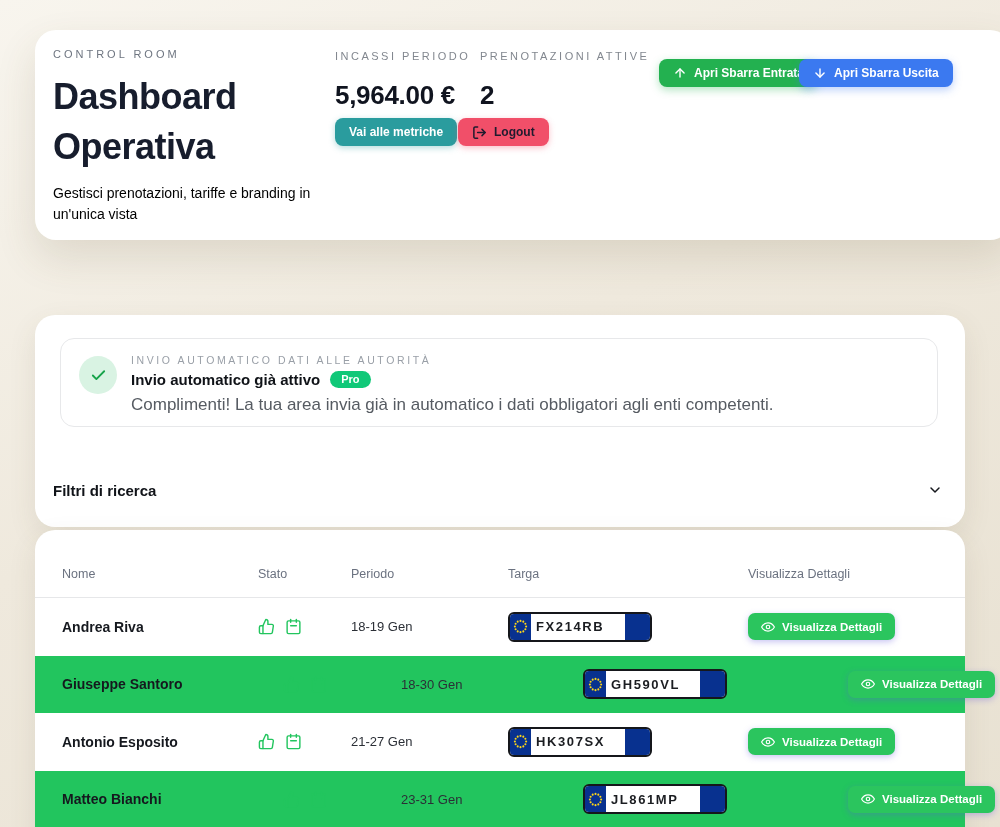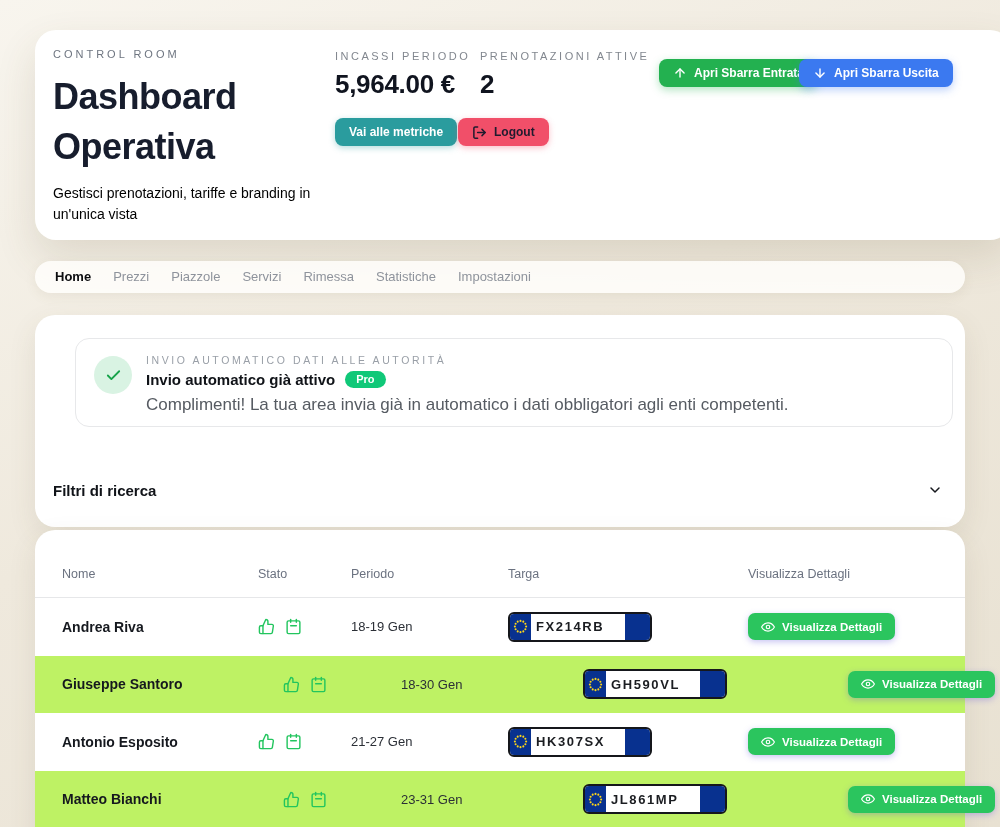--- a/index.html
+++ b/index.html
@@ -25,21 +25,21 @@
     font-size:36px; line-height:50px; font-weight:600; color:#171d2d;
     letter-spacing:-.5px;
   }
   .subtitle {
     position:absolute; left:18px; top:153px; width:260px;
     font-size:14px; line-height:21px; color:#000000;
   }
   .stat { position:absolute; top:20px; }
   .stat-1 { left:300px; } .stat-2 { left:445px; }
   .stat-label { font-size:11px; letter-spacing:2.5px; color:#82878f; font-weight:500; white-space:nowrap; }
-  .stat-value { margin-top:7px; font-size:26px; font-weight:700; color:#10141f; letter-spacing:-.3px; }
+  .stat-value { margin-top:18px; font-size:26px; font-weight:700; color:#10141f; letter-spacing:-.3px; }
 
   .btn {
     display:inline-flex; align-items:center; justify-content:center; gap:7px;
     border:none; cursor:pointer; font-family:inherit; font-weight:700;
     border-radius:8px; height:28px; padding:0 14px; font-size:12px; color:#fff;
     white-space:nowrap;
   }
   .btn svg { flex:0 0 auto; }
   .btn-metrics { position:absolute; left:300px; top:88px; background:#2a9c9e; box-shadow:0 2px 6px rgba(42,156,158,.35); }
   .btn-logout  { position:absolute; left:423px; top:88px; background:#f14f69; color:#1f1b2e; box-shadow:0 2px 6px rgba(241,79,105,.35); }
@@ -58,21 +58,21 @@
     line-height:32px; cursor:pointer; white-space:nowrap;
   }
   .nav-tab.active { color:#0c0d10; font-weight:700; }
 
   
   .content-card {
     left:35px; top:315px; width:930px; height:212px; border-radius:20px;
     box-shadow:0 10px 28px rgba(90,75,45,.10);
   }
   .alert-box {
-    position:absolute; left:40px; top:23px; width:878px; height:89px;
+    position:absolute; left:25px; top:23px; width:878px; height:89px;
     border:1px solid #e7e8ea; border-radius:14px;
   }
   .check-circle {
     position:absolute; left:18px; top:17px; width:38px; height:38px;
     border-radius:50%; background:#d9f3e3; color:#16a34a;
     display:flex; align-items:center; justify-content:center;
   }
   .alert-text { position:absolute; left:70px; top:15px; }
   .alert-eyebrow { font-size:10.5px; letter-spacing:2.6px; color:#999fa7; font-weight:500; }
   .alert-title-row { display:flex; align-items:center; gap:10px; margin-top:5px; }
@@ -94,21 +94,21 @@
     left:35px; top:530px; width:930px; height:330px; border-radius:20px;
     box-shadow:0 10px 28px rgba(90,75,45,.10); padding-top:20px;
   }
   .trow {
     display:grid; grid-template-columns:196px 93px 157px 240px 1fr;
     align-items:center; padding-left:27px;
   }
   .thead { height:48px; border-bottom:1px solid #e6e7e9; }
   .th { font-size:12.5px; color:#6b7280; font-weight:500; }
   .tr { height:57.5px; }
-  .tr.striped { background:#bef264;gap:25px; }
+  .tr.striped { background:#22c55e;gap:25px; }
   .cell-name { font-size:14px; font-weight:600; color:#15181e; }
   .cell-status { display:flex; gap:10px; align-items:center; color:#22c55e; }
   .cell-period { font-size:13px; color:#2b2f36; }
 
   .plate {
     display:inline-flex; width:144px; height:30px; background:#fff;
     border:2px solid #15171b; border-radius:6px; overflow:hidden; align-items:stretch;
   }
   .plate-band { background:#08318f; flex:0 0 auto; display:flex; align-items:center; justify-content:center; }
   .plate-band-left { width:21px; }
@@ -171,29 +171,20 @@
       <span style="display:inline-flex">
         <svg width="14" height="14" viewBox="0 0 24 24" fill="none" stroke="#fff" stroke-width="2.4" stroke-linecap="round" stroke-linejoin="round">
             <line x1="12" y1="5" x2="12" y2="19"></line>
             <polyline points="19 12 12 19 5 12"></polyline>
           </svg>
       </span>
       <span>Apri Sbarra Uscita</span>
     </button>
   </div>
 
-  <nav class="nav">
-    <div class="nav-tab active">Home</div>
-    <div class="nav-tab">Prezzi</div>
-    <div class="nav-tab">Piazzole</div>
-    <div class="nav-tab">Servizi</div>
-    <div class="nav-tab">Rimessa</div>
-    <div class="nav-tab">Statistiche</div>
-    <div class="nav-tab">Impostazioni</div>
-  </nav>
 
   <div class="card content-card">
     <div class="alert-box">
       <div class="check-circle">
         <svg width="17" height="17" viewBox="0 0 24 24" fill="none" stroke="#16a34a" stroke-width="2.6" stroke-linecap="round" stroke-linejoin="round">
             <polyline points="20 6 9 17 4 12"></polyline>
           </svg>
       </div>
       <div class="alert-text">
         <div class="alert-eyebrow">INVIO AUTOMATICO DATI ALLE AUTORITÀ</div>

